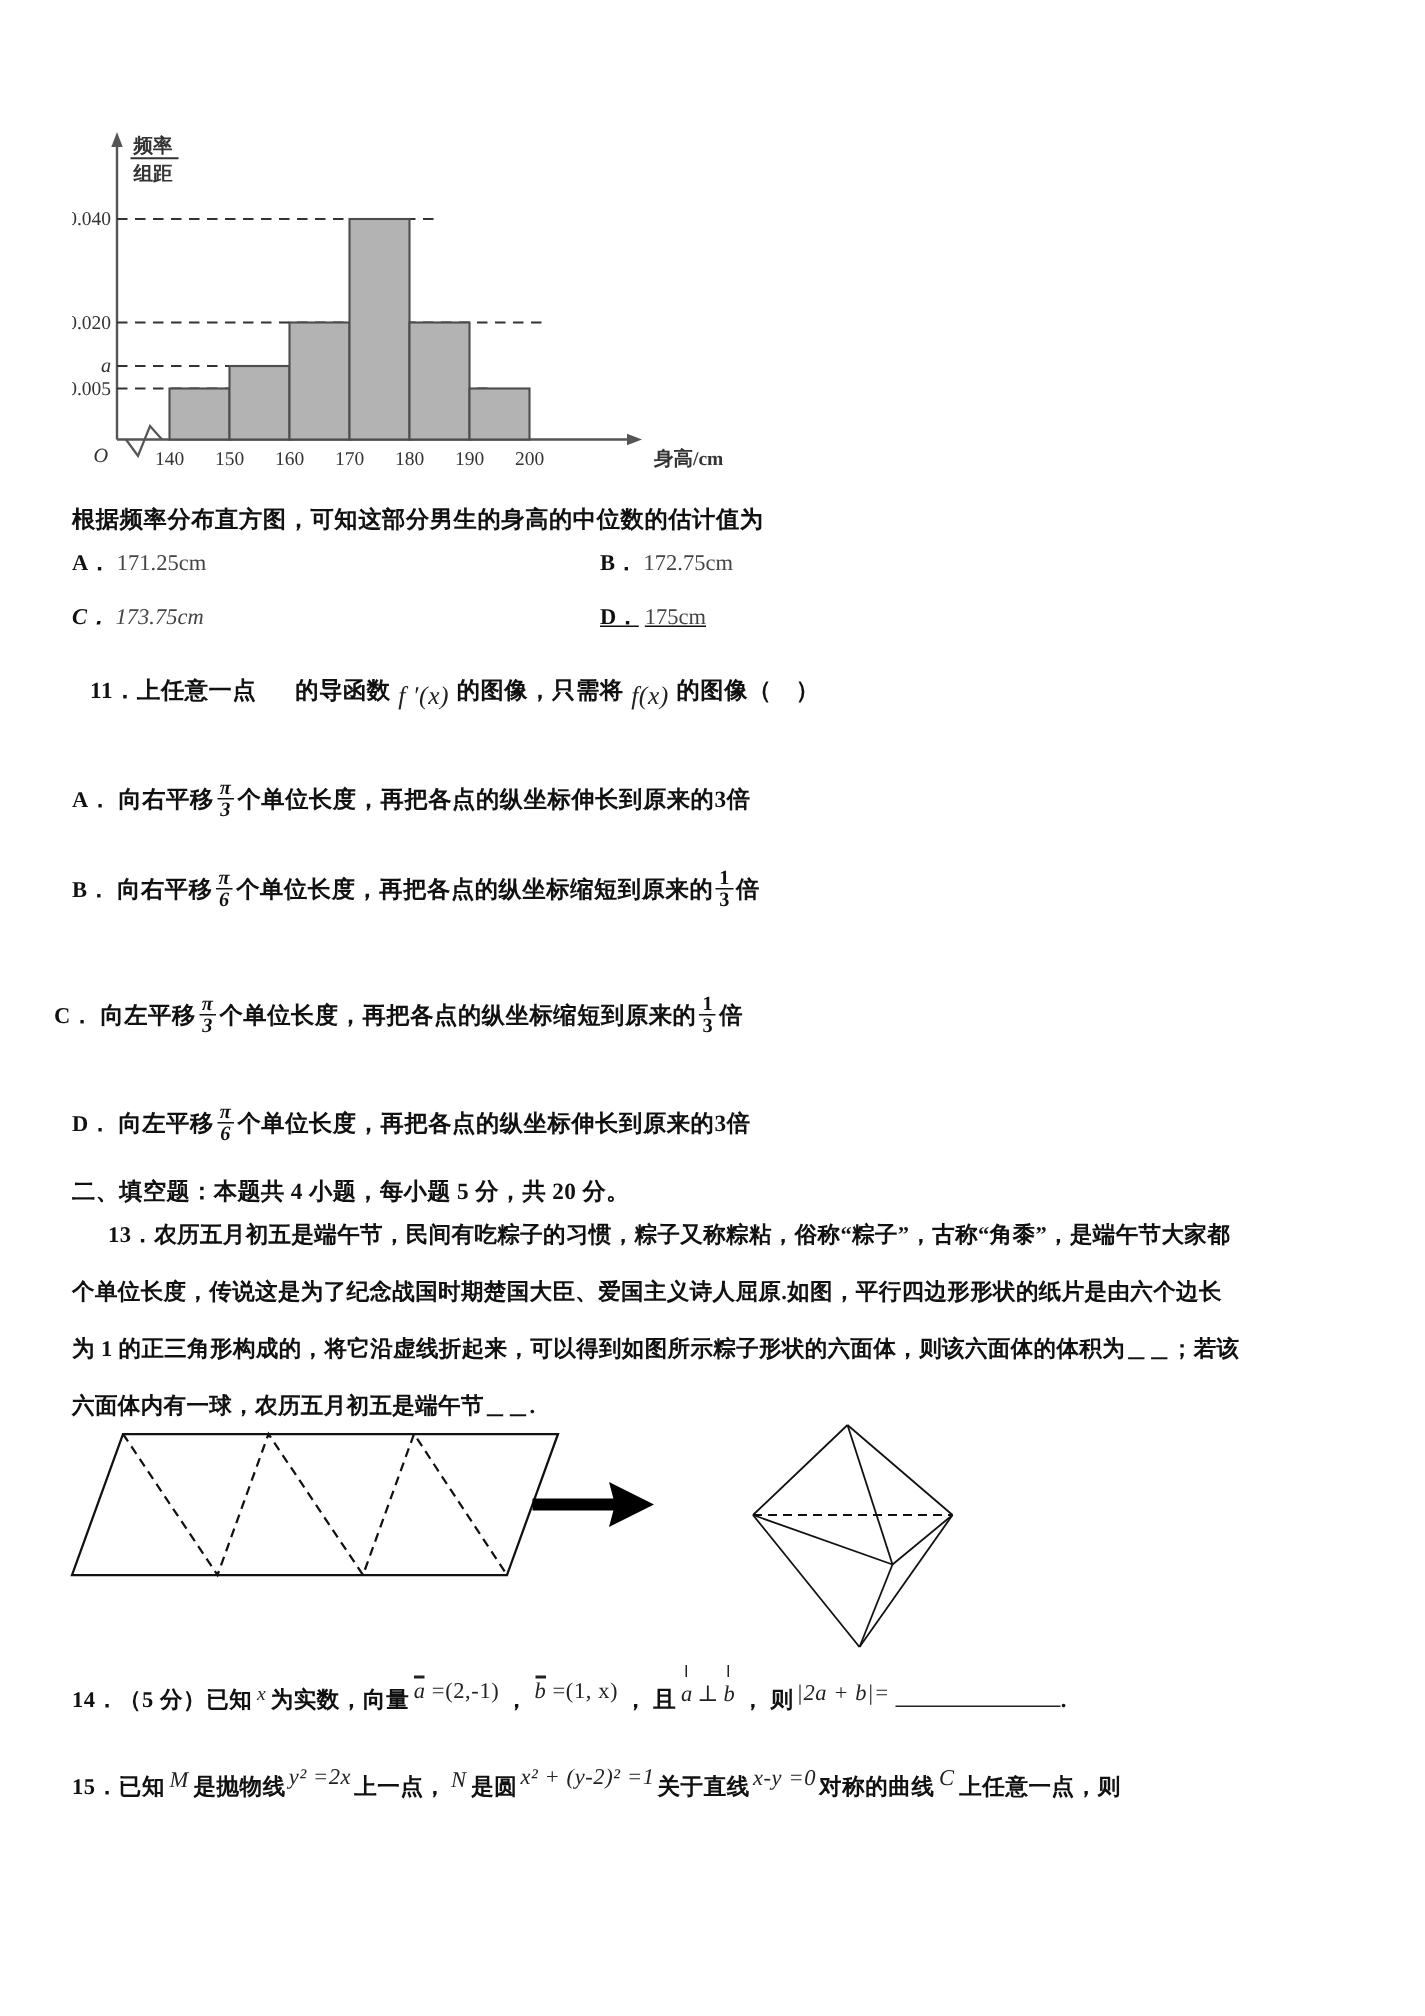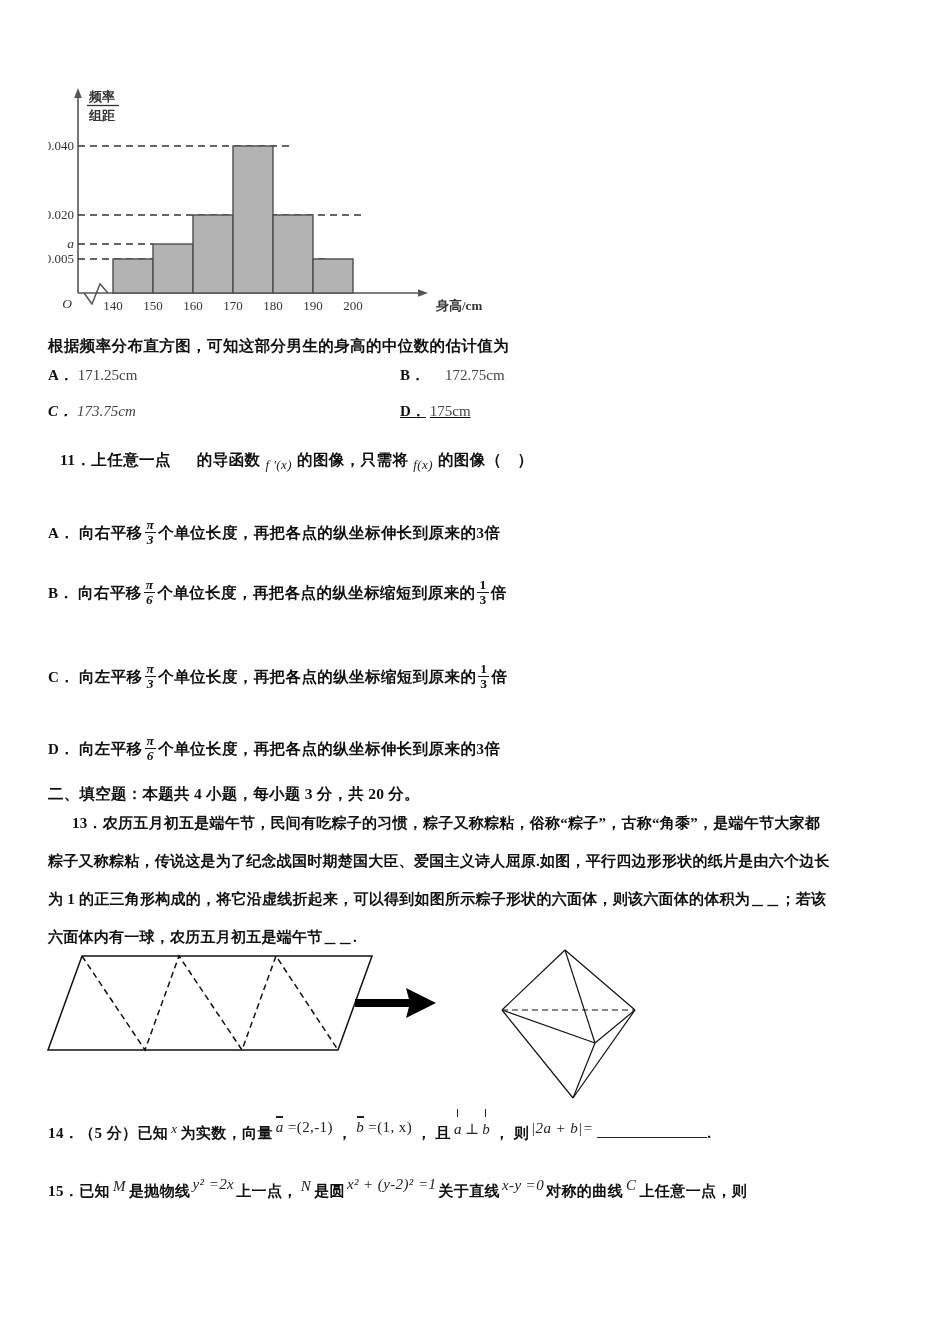--- a/index.html
+++ b/index.html
@@ -54,21 +54,21 @@
     color: #444;
     font-family: "Liberation Serif", "DejaVu Serif", serif;
   }
   .math {
     font-family: "Liberation Serif", "DejaVu Serif", serif;
     font-style: italic;
     font-size: 15px;
     color: #222;
   }
   .math-sm {
-    font-size: 13px;
+    font-size: 17px;
   }
   .upr { font-style: normal; }
 
   
   .frac {
     display: inline-block;
     vertical-align: -0.45em;
     text-align: center;
     font-size: 13.5px;
     line-height: 1.05;
@@ -189,21 +189,21 @@
       <text x="41" y="42" font-family="Liberation Serif, serif" font-size="13" font-weight="bold" fill="#333">组距</text>
     </svg>
   </div>
 
   <div class="blk cn-bold" style="left:48px; top:336px;">根据频率分布直方图，可知这部分男生的身高的中位数的估计值为</div>
 
   <div class="blk" style="left:48px; top:366px;">
     <span class="opt-letter">A．</span><span class="opt-text" style="margin-left:4px;">171.25cm</span>
   </div>
   <div class="blk" style="left:400px; top:366px;">
-    <span class="opt-letter">B．</span><span class="opt-text" style="margin-left:20px;">172.75cm</span>
+    <span class="opt-letter">B．</span><span class="opt-text" style="margin-left:4px;">172.75cm</span>
   </div>
   <div class="blk" style="left:48px; top:402px;font-style:italic;">
     <span class="opt-letter">C．</span><span class="opt-text" style="margin-left:4px;">173.75cm</span>
   </div>
   <div class="blk" style="left:400px; top:402px;text-decoration:underline;">
     <span class="opt-letter">D．</span><span class="opt-text" style="margin-left:4px;">175cm</span>
   </div>
 
   <div class="blk cn-bold" style="left:60px; top:450px;">
     <span>11．</span><span>上任意一点</span><span style="display:inline-block; width:26px;"></span><span>的导函数</span><span class="math math-sm" style="margin:0 5px; font-weight:normal; position:relative; top:4px;">f ′(x)</span><span>的图像，只需将</span><span class="math math-sm" style="margin:0 5px; font-weight:normal; position:relative; top:4px;">f(x)</span><span>的图像（　）</span>
@@ -212,34 +212,34 @@
   <div class="blk cn-bold" style="left:48px; top:518px;">
     <span class="opt-letter">A．</span>
     <span>向右平移</span><span class="frac"><span class="num">π</span><span class="den">3</span></span><span>个单位长度，再把各点的纵坐标伸长到原来的</span><span style="font-style:normal;">3</span><span>倍</span>
   </div>
 
   <div class="blk cn-bold" style="left:48px; top:578px;">
     <span class="opt-letter">B．</span>
     <span>向右平移</span><span class="frac"><span class="num">π</span><span class="den">6</span></span><span>个单位长度，再把各点的纵坐标缩短到原来的</span><span class="frac" style="font-style:normal;"><span class="num">1</span><span class="den">3</span></span><span>倍</span>
   </div>
 
-  <div class="blk cn-bold" style="left:48px; top:662px;">
+  <div class="blk cn-bold" style="left:36px; top:662px;">
     <span class="opt-letter">C．</span>
     <span>向左平移</span><span class="frac"><span class="num">π</span><span class="den">3</span></span><span>个单位长度，再把各点的纵坐标缩短到原来的</span><span class="frac" style="font-style:normal;"><span class="num">1</span><span class="den">3</span></span><span>倍</span>
   </div>
 
   <div class="blk cn-bold" style="left:48px; top:734px;">
     <span class="opt-letter">D．</span>
     <span>向左平移</span><span class="frac"><span class="num">π</span><span class="den">6</span></span><span>个单位长度，再把各点的纵坐标伸长到原来的</span><span style="font-style:normal;">3</span><span>倍</span>
   </div>
 
-  <div class="pline" style="left:48px; top:784px;">二、填空题：本题共 4 小题，每小题 3 分，共 20 分。</div>
+  <div class="pline" style="left:48px; top:784px;">二、填空题：本题共 4 小题，每小题 5 分，共 20 分。</div>
 
   <div class="pline" style="left:48px; top:814px; font-size:15px;margin-left:24px;">13．农历五月初五是端午节，民间有吃粽子的习惯，粽子又称粽粘，俗称“粽子”，古称“角黍”，是端午节大家都</div>
-  <div class="pline" style="left:48px; top:852px; font-size:15px;">粽子又称粽粘，传说这是为了纪念战国时期楚国大臣、爱国主义诗人屈原.如图，平行四边形形状的纸片是由六个边长</div>
+  <div class="pline" style="left:48px; top:852px; font-size:15px;">个单位长度，传说这是为了纪念战国时期楚国大臣、爱国主义诗人屈原.如图，平行四边形形状的纸片是由六个边长</div>
   <div class="pline" style="left:48px; top:890px; font-size:15px;">为 1 的正三角形构成的，将它沿虚线折起来，可以得到如图所示粽子形状的六面体，则该六面体的体积为＿＿；若该</div>
   <div class="pline" style="left:48px; top:928px; font-size:15px;">六面体内有一球，农历五月初五是端午节＿＿.</div>
 
   <div class="figure-fold">
     <svg width="620" height="170" viewBox="0 0 620 170">
 
       <g>
 
         <polygon points="42,18 332,18 298,112 8,112" fill="none" stroke="#111" stroke-width="1.5"></polygon>
 

